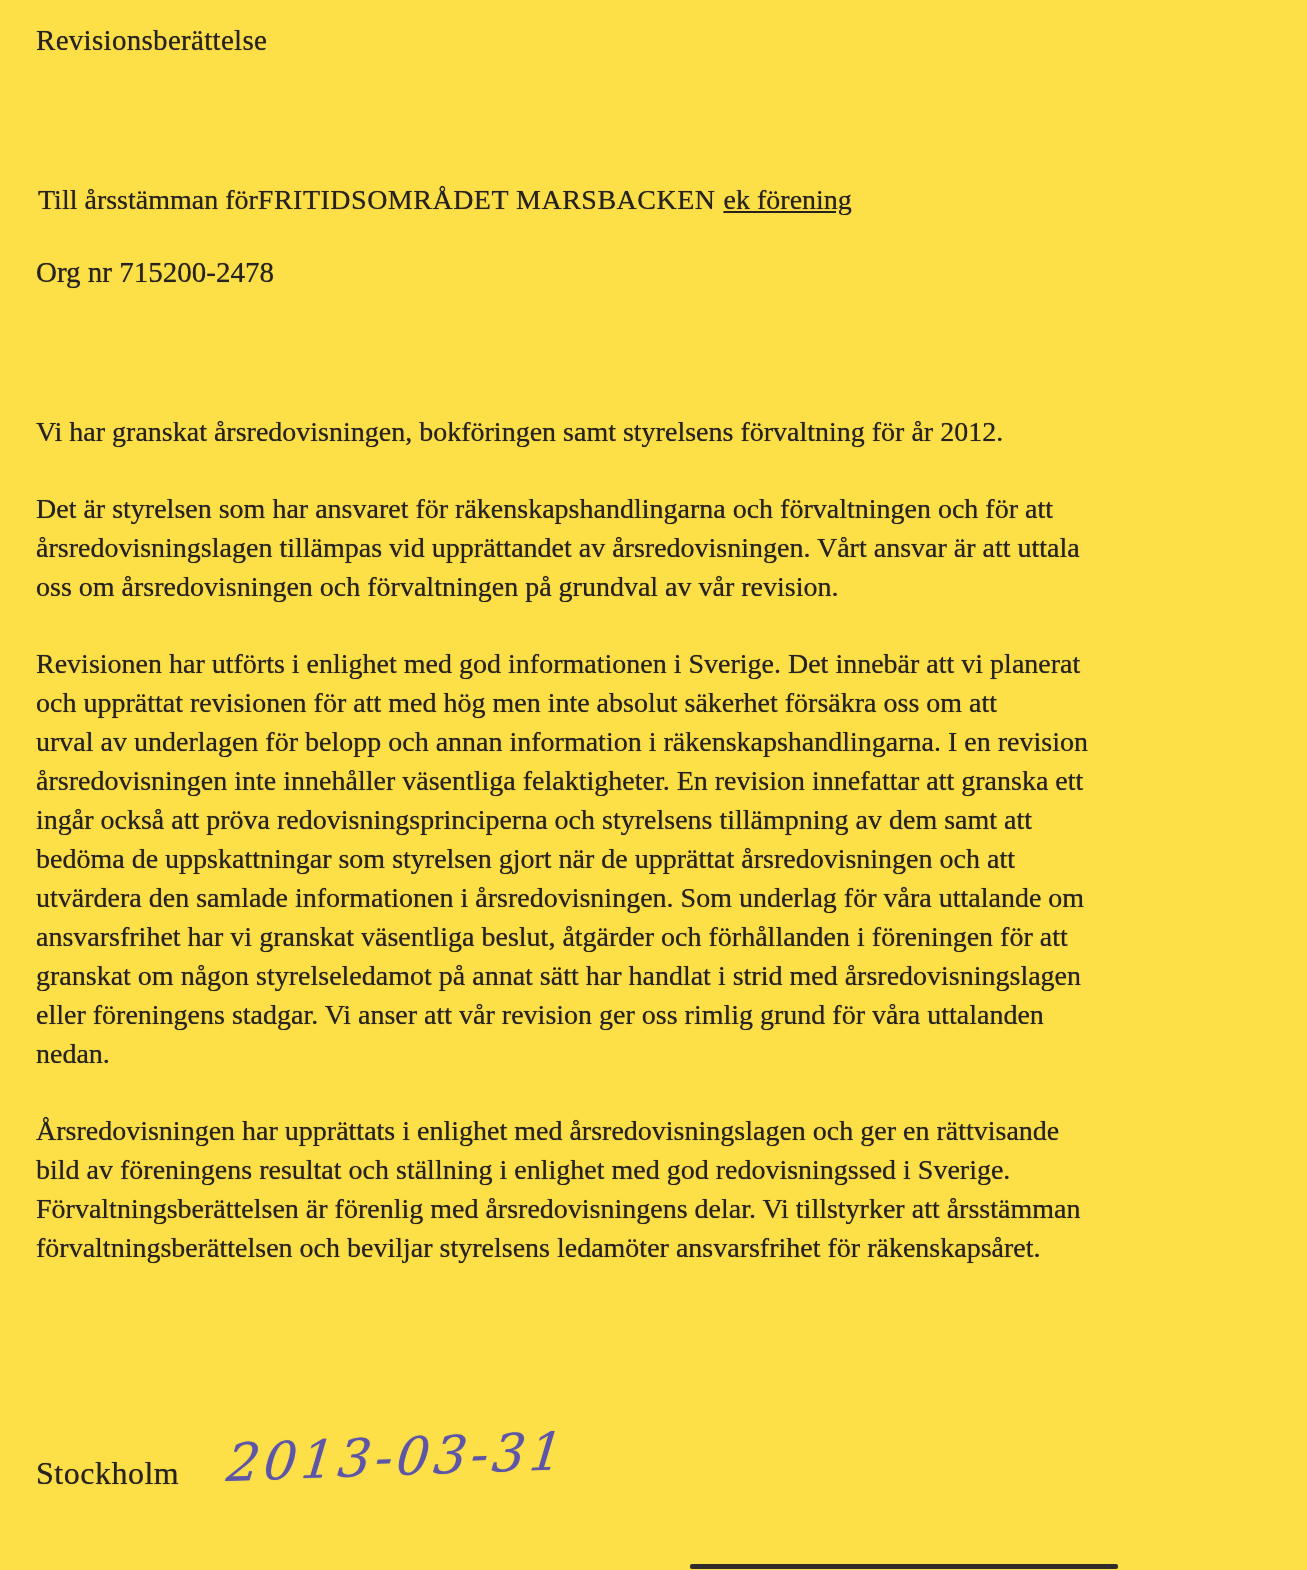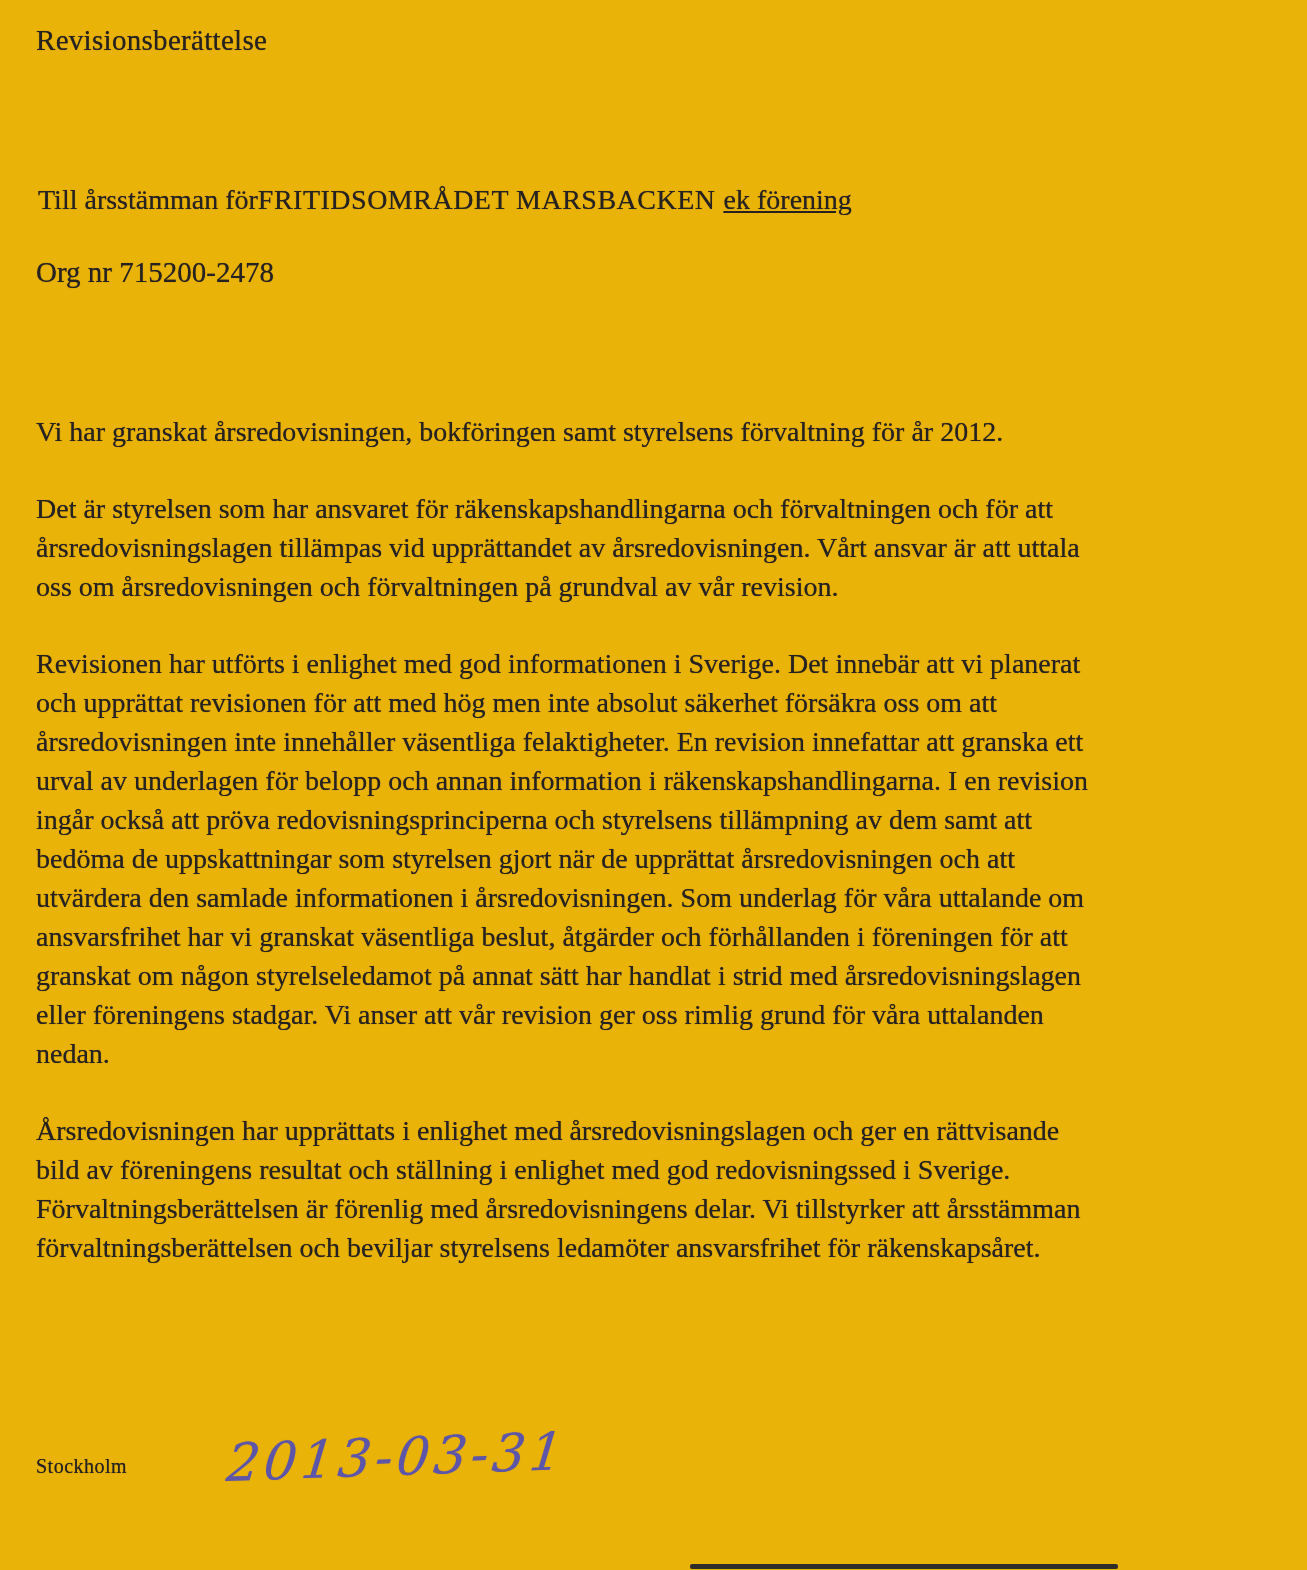--- a/index.html
+++ b/index.html
@@ -4,21 +4,21 @@
 <style>
   html, body {
     margin: 0;
     padding: 0;
     background: #ffffff;
   }
   .page {
     position: relative;
     width: 1307px;
     height: 1570px;
-    background: #eab308;
+    background: #fde047;
     overflow: hidden;
     font-family: "Liberation Serif", serif;
     color: #262220;
   }
   
   .ink {
     color: #262220;
     text-shadow: 0 0 0.8px rgba(45, 38, 32, 0.75);
   }
   .doc-title {
@@ -66,21 +66,21 @@
   .para .line {
     white-space: nowrap;
   }
   .signature-row {
     position: absolute;
     left: 36px;
     top: 1455px;
     width: 900px;
   }
   .signature-city {
-    font-size: 20px;
+    font-size: 32px;
     letter-spacing: 0.5px;
   }
   .handwritten-date {
     position: absolute;
     left: 188px;
     top: -22px;
     font-family: "DejaVu Serif", serif;
     font-style: italic;
     font-size: 52px;
     letter-spacing: 4px;
@@ -118,22 +118,22 @@
         <div class="line">Vi har granskat årsredovisningen, bokföringen samt styrelsens förvaltning för år 2012.</div>
       </div>
     <div class="para ink">
         <div class="line">Det är styrelsen som har ansvaret för räkenskapshandlingarna och förvaltningen och för att</div>
         <div class="line">årsredovisningslagen tillämpas vid upprättandet av årsredovisningen. Vårt ansvar är att uttala</div>
         <div class="line">oss om årsredovisningen och förvaltningen på grundval av vår revision.</div>
       </div>
     <div class="para ink">
         <div class="line">Revisionen har utförts i enlighet med god informationen i Sverige. Det innebär att vi planerat</div>
         <div class="line">och upprättat revisionen för att med hög men inte absolut säkerhet försäkra oss om att</div>
+        <div class="line">urval av underlagen för belopp och annan information i räkenskapshandlingarna. I en revision</div>
         <div class="line">årsredovisningen inte innehåller väsentliga felaktigheter. En revision innefattar att granska ett</div>
-        <div class="line">urval av underlagen för belopp och annan information i räkenskapshandlingarna. I en revision</div>
         <div class="line">ingår också att pröva redovisningsprinciperna och styrelsens tillämpning av dem samt att</div>
         <div class="line">bedöma de uppskattningar som styrelsen gjort när de upprättat årsredovisningen och att</div>
         <div class="line">utvärdera den samlade informationen i årsredovisningen. Som underlag för våra uttalande om</div>
         <div class="line">ansvarsfrihet har vi granskat väsentliga beslut, åtgärder och förhållanden i föreningen för att</div>
         <div class="line">granskat om någon styrelseledamot på annat sätt har handlat i strid med årsredovisningslagen</div>
         <div class="line">eller föreningens stadgar. Vi anser att vår revision ger oss rimlig grund för våra uttalanden</div>
         <div class="line">nedan.</div>
       </div>
     <div class="para ink">
         <div class="line">Årsredovisningen har upprättats i enlighet med årsredovisningslagen och ger en rättvisande</div>

